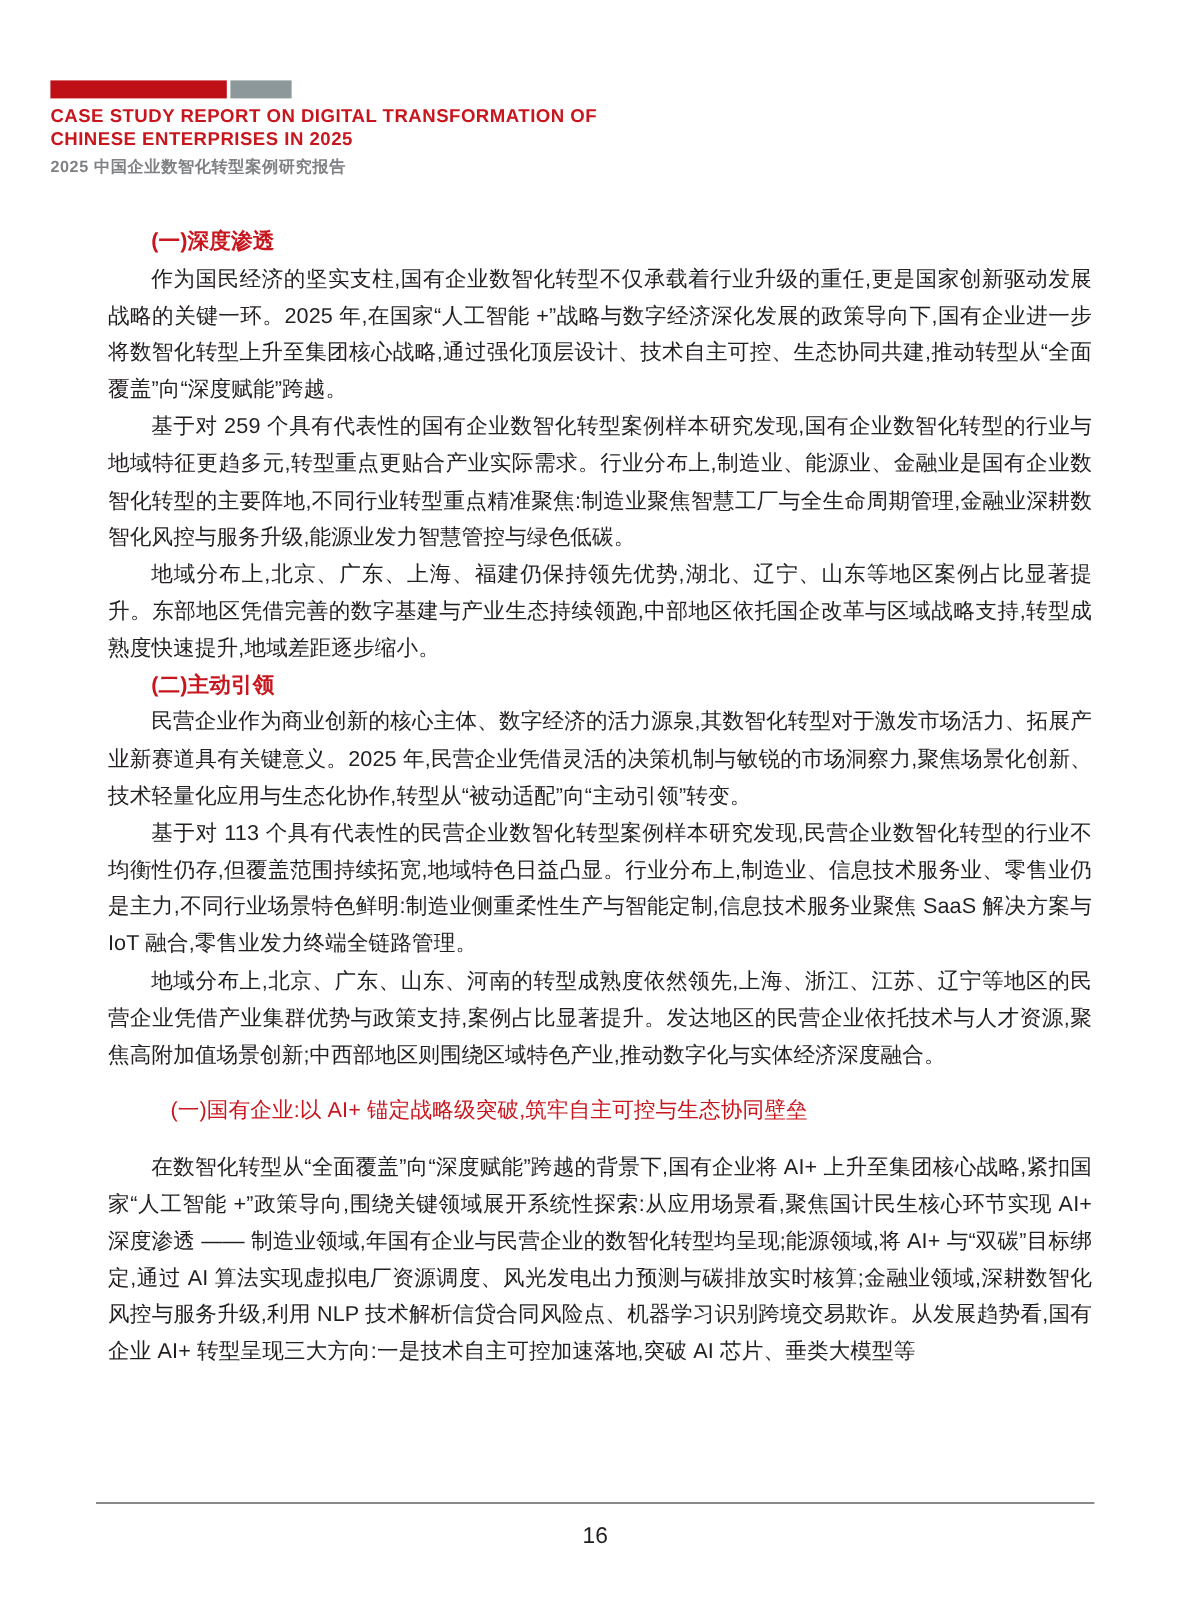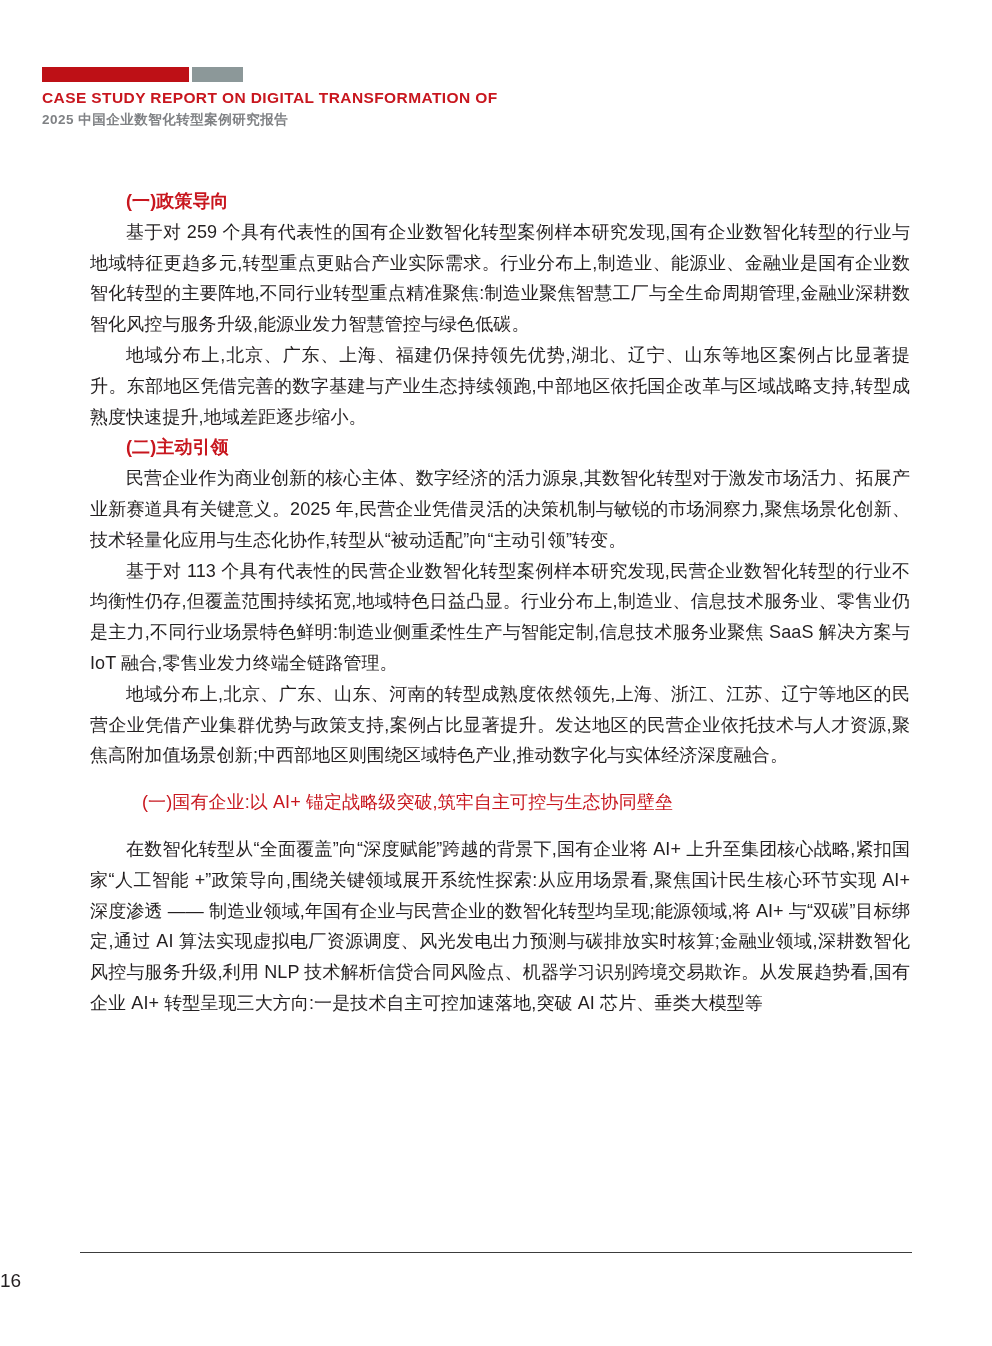--- a/index.html
+++ b/index.html
@@ -66,41 +66,43 @@
     left:80px;
     width:832px;
     top:1252px;
     border-top:1.5px solid #3c3c3c;
   }
   .page-number{
     position:absolute;
     top:1270px;
     left:0;
     width:100%;
-    text-align:left;
+    text-align:center;
     font-size:19px;
     color:var(--ink);
   }
 </style>
 </head>
 <body>
 
 <header class="page-header">
   <div class="header-bars">
     <div class="bar-red"></div>
     <div class="bar-gray"></div>
   </div>
   <div class="en-title">
     <div>CASE STUDY REPORT ON DIGITAL TRANSFORMATION OF</div>
+    <div>CHINESE ENTERPRISES IN 2025</div>
   </div>
   <div class="cn-subtitle">2025 中国企业数智化转型案例研究报告</div>
 </header>
 
 <main class="content">
-  <h3 class="h1">(一)政策导向</h3>
+  <h3 class="h1">(一)深度渗透</h3>
+  <p class="para">作为国民经济的坚实支柱,国有企业数智化转型不仅承载着行业升级的重任,更是国家创新驱动发展战略的关键一环。2025 年,在国家“人工智能 +”战略与数字经济深化发展的政策导向下,国有企业进一步将数智化转型上升至集团核心战略,通过强化顶层设计、技术自主可控、生态协同共建,推动转型从“全面覆盖”向“深度赋能”跨越。</p>
   <p class="para">基于对 259 个具有代表性的国有企业数智化转型案例样本研究发现,国有企业数智化转型的行业与地域特征更趋多元,转型重点更贴合产业实际需求。行业分布上,制造业、能源业、金融业是国有企业数智化转型的主要阵地,不同行业转型重点精准聚焦:制造业聚焦智慧工厂与全生命周期管理,金融业深耕数智化风控与服务升级,能源业发力智慧管控与绿色低碳。</p>
   <p class="para">地域分布上,北京、广东、上海、福建仍保持领先优势,湖北、辽宁、山东等地区案例占比显著提升。东部地区凭借完善的数字基建与产业生态持续领跑,中部地区依托国企改革与区域战略支持,转型成熟度快速提升,地域差距逐步缩小。</p>
   <h3 class="h1">(二)主动引领</h3>
   <p class="para">民营企业作为商业创新的核心主体、数字经济的活力源泉,其数智化转型对于激发市场活力、拓展产业新赛道具有关键意义。2025 年,民营企业凭借灵活的决策机制与敏锐的市场洞察力,聚焦场景化创新、技术轻量化应用与生态化协作,转型从“被动适配”向“主动引领”转变。</p>
   <p class="para">基于对 113 个具有代表性的民营企业数智化转型案例样本研究发现,民营企业数智化转型的行业不均衡性仍存,但覆盖范围持续拓宽,地域特色日益凸显。行业分布上,制造业、信息技术服务业、零售业仍是主力,不同行业场景特色鲜明:制造业侧重柔性生产与智能定制,信息技术服务业聚焦 SaaS 解决方案与 IoT 融合,零售业发力终端全链路管理。</p>
   <p class="para">地域分布上,北京、广东、山东、河南的转型成熟度依然领先,上海、浙江、江苏、辽宁等地区的民营企业凭借产业集群优势与政策支持,案例占比显著提升。发达地区的民营企业依托技术与人才资源,聚焦高附加值场景创新;中西部地区则围绕区域特色产业,推动数字化与实体经济深度融合。</p>
   <h4 class="h2">(一)国有企业:以 AI+ 锚定战略级突破,筑牢自主可控与生态协同壁垒</h4>
   <p class="para">在数智化转型从“全面覆盖”向“深度赋能”跨越的背景下,国有企业将 AI+ 上升至集团核心战略,紧扣国家“人工智能 +”政策导向,围绕关键领域展开系统性探索:从应用场景看,聚焦国计民生核心环节实现 AI+ 深度渗透 —— 制造业领域,年国有企业与民营企业的数智化转型均呈现;能源领域,将 AI+ 与“双碳”目标绑定,通过 AI 算法实现虚拟电厂资源调度、风光发电出力预测与碳排放实时核算;金融业领域,深耕数智化风控与服务升级,利用 NLP 技术解析信贷合同风险点、机器学习识别跨境交易欺诈。从发展趋势看,国有企业 AI+ 转型呈现三大方向:一是技术自主可控加速落地,突破 AI 芯片、垂类大模型等</p>
 </main>
 

